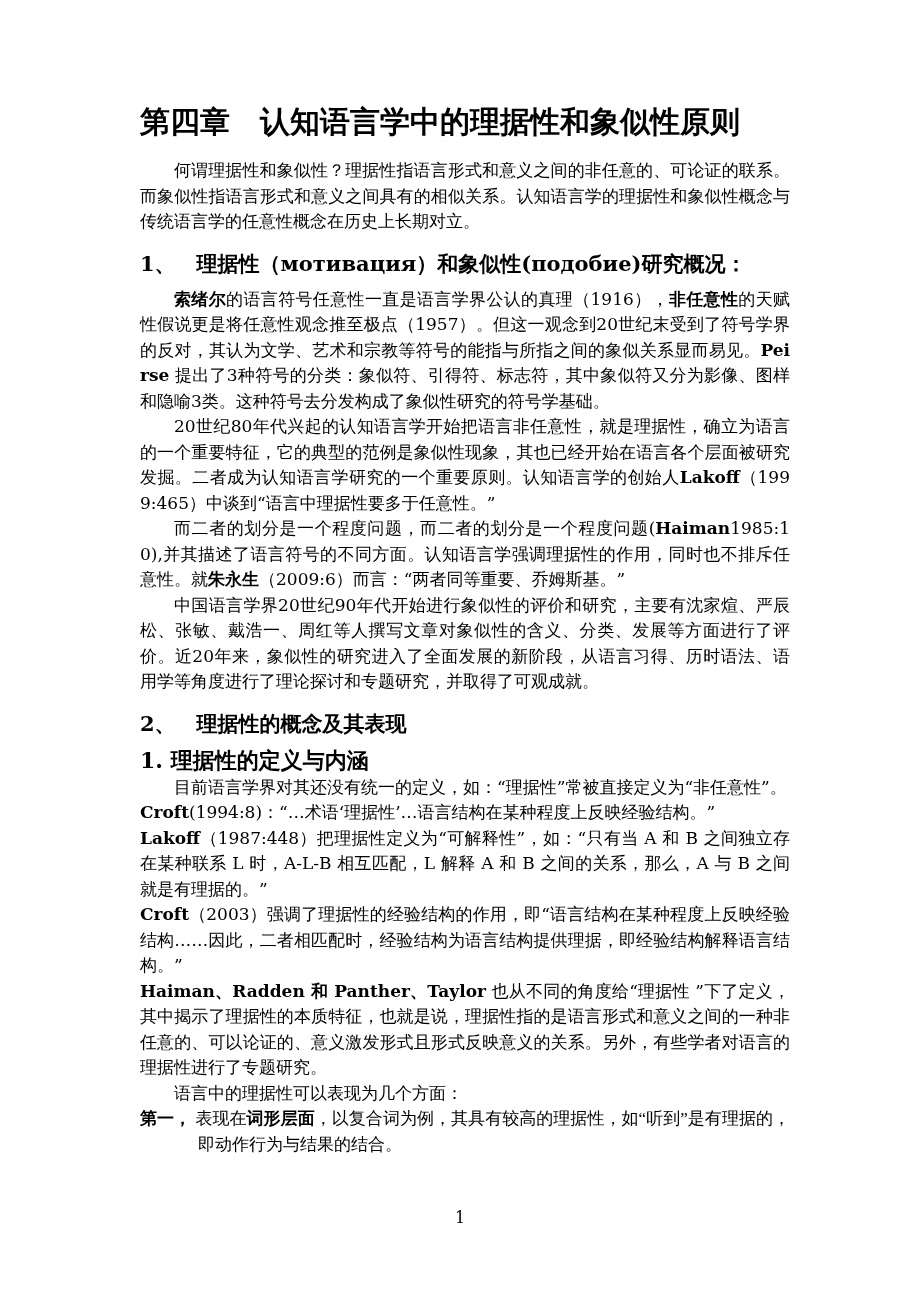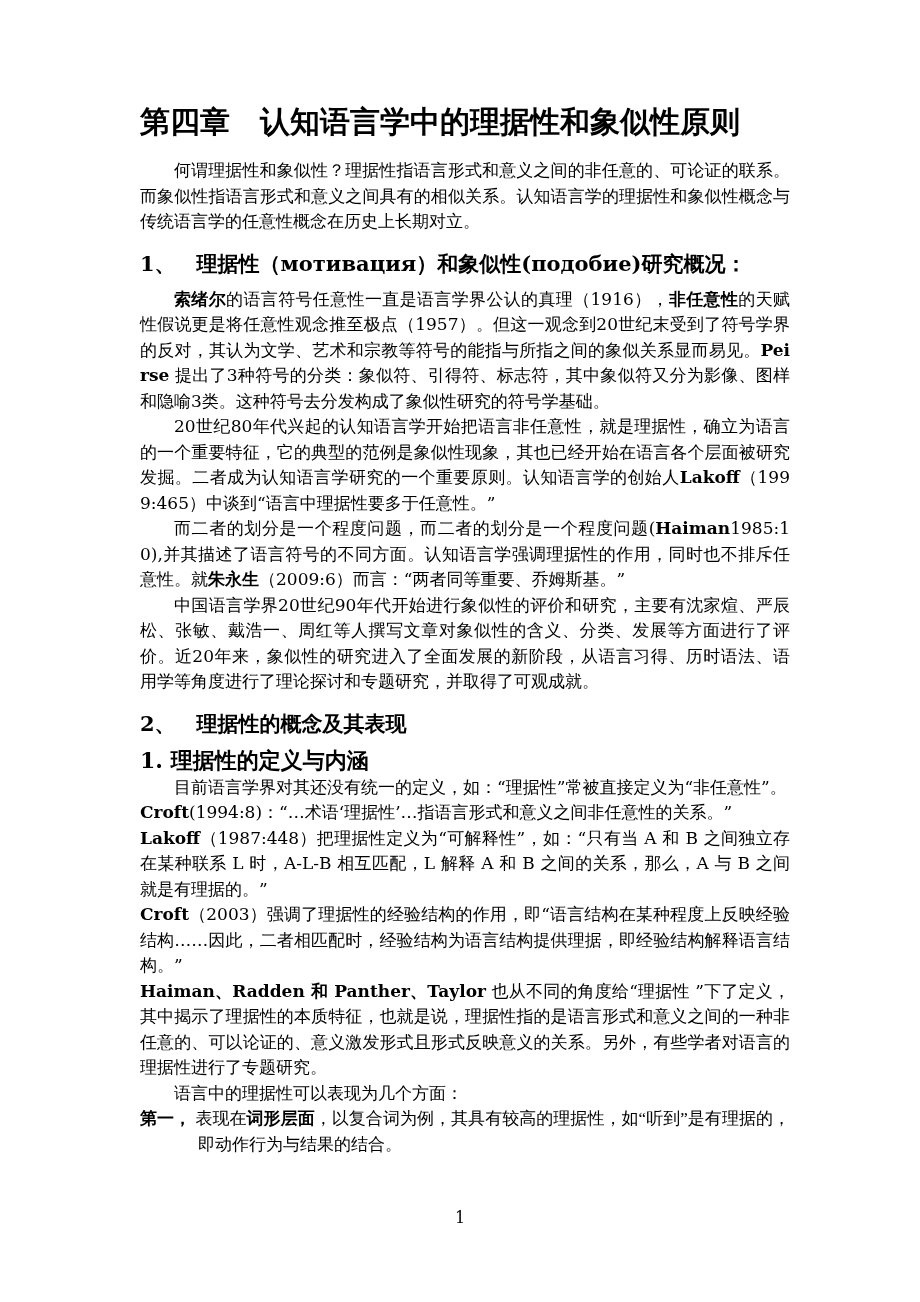--- a/index.html
+++ b/index.html
@@ -75,21 +75,21 @@
       <div class="block title"><span class="b">第四章　认知语言学中的理据性和象似性原则</span></div>
       <div class="block para"><span>何谓理据性和象似性？理据性指语言形式和意义之间的非任意的、可论证的联系。而象似性指语言形式和意义之间具有的相似关系。认知语言学的理据性和象似性概念与传统语言学的任意性概念在历史上长期对立。</span></div>
       <div class="block h1"><span class="b">1、　理据性（мотивация）和象似性(подобие)研究概况：</span></div>
       <div class="block para"><span class="b">索绪尔</span><span>的语言符号任意性一直是语言学界公认的真理（1916），</span><span class="b">非任意性</span><span>的天赋性假说更是将任意性观念推至极点（1957）。但这一观念到20世纪末受到了符号学界的反对，其认为文学、艺术和宗教等符号的能指与所指之间的象似关系显而易见。</span><span class="b">Peirse</span><span> 提出了3种符号的分类：象似符、引得符、标志符，其中象似符又分为影像、图样和隐喻3类。这种符号去分发构成了象似性研究的符号学基础。</span></div>
       <div class="block para"><span>20世纪80年代兴起的认知语言学开始把语言非任意性，就是理据性，确立为语言的一个重要特征，它的典型的范例是象似性现象，其也已经开始在语言各个层面被研究发掘。二者成为认知语言学研究的一个重要原则。认知语言学的创始人</span><span class="b">Lakoff</span><span>（1999:465）中谈到“语言中理据性要多于任意性。”</span></div>
       <div class="block para"><span>而二者的划分是一个程度问题，而二者的划分是一个程度问题(</span><span class="b">Haiman</span><span>1985:10),并其描述了语言符号的不同方面。认知语言学强调理据性的作用，同时也不排斥任意性。就</span><span class="b">朱永生</span><span>（2009:6）而言：“两者同等重要、乔姆斯基。”</span></div>
       <div class="block para"><span>中国语言学界20世纪90年代开始进行象似性的评价和研究，主要有沈家煊、严辰松、张敏、戴浩一、周红等人撰写文章对象似性的含义、分类、发展等方面进行了评价。近20年来，象似性的研究进入了全面发展的新阶段，从语言习得、历时语法、语用学等角度进行了理论探讨和专题研究，并取得了可观成就。</span></div>
       <div class="block h1"><span class="b">2、　理据性的概念及其表现</span></div>
       <div class="block h3"><span class="b">1. 理据性的定义与内涵</span></div>
       <div class="block para"><span>目前语言学界对其还没有统一的定义，如：“理据性”常被直接定义为“非任意性”。</span></div>
-      <div class="block para-flush"><span class="b">Croft</span><span>(1994:8)：“…术语‘理据性’…指语言形式和意义之间非任意性的关系。”</span></div>
+      <div class="block para-flush"><span class="b">Croft</span><span>(1994:8)：“…术语‘理据性’…语言结构在某种程度上反映经验结构。”</span></div>
       <div class="block para-flush"><span class="b">Lakoff</span><span>（1987:448）把理据性定义为“可解释性”，如：“只有当 A 和 B 之间独立存在某种联系 L 时，A-L-B 相互匹配，L 解释 A 和 B 之间的关系，那么，A 与 B 之间就是有理据的。”</span></div>
       <div class="block para-flush"><span class="b">Croft</span><span>（2003）强调了理据性的经验结构的作用，即“语言结构在某种程度上反映经验结构……因此，二者相匹配时，经验结构为语言结构提供理据，即经验结构解释语言结构。”</span></div>
       <div class="block para-flush"><span class="b">Haiman、Radden</span><span class="b"> 和 </span><span class="b">Panther、Taylor</span><span> 也从不同的角度给“理据性 ”下了定义，其中揭示了理据性的本质特征，也就是说，理据性指的是语言形式和意义之间的一种非任意的、可以论证的、意义激发形式且形式反映意义的关系。另外，有些学者对语言的理据性进行了专题研究。</span></div>
       <div class="block para"><span>语言中的理据性可以表现为几个方面：</span></div>
       <div class="block hang"><span class="b">第一，</span><span>  表现在</span><span class="b">词形层面</span><span>，以复合词为例，其具有较高的理据性，如“听到”是有理据的，即动作行为与结果的结合。</span></div>
     </div>
   <div class="footer">
     <span>1</span>
   </div>
 </div>

